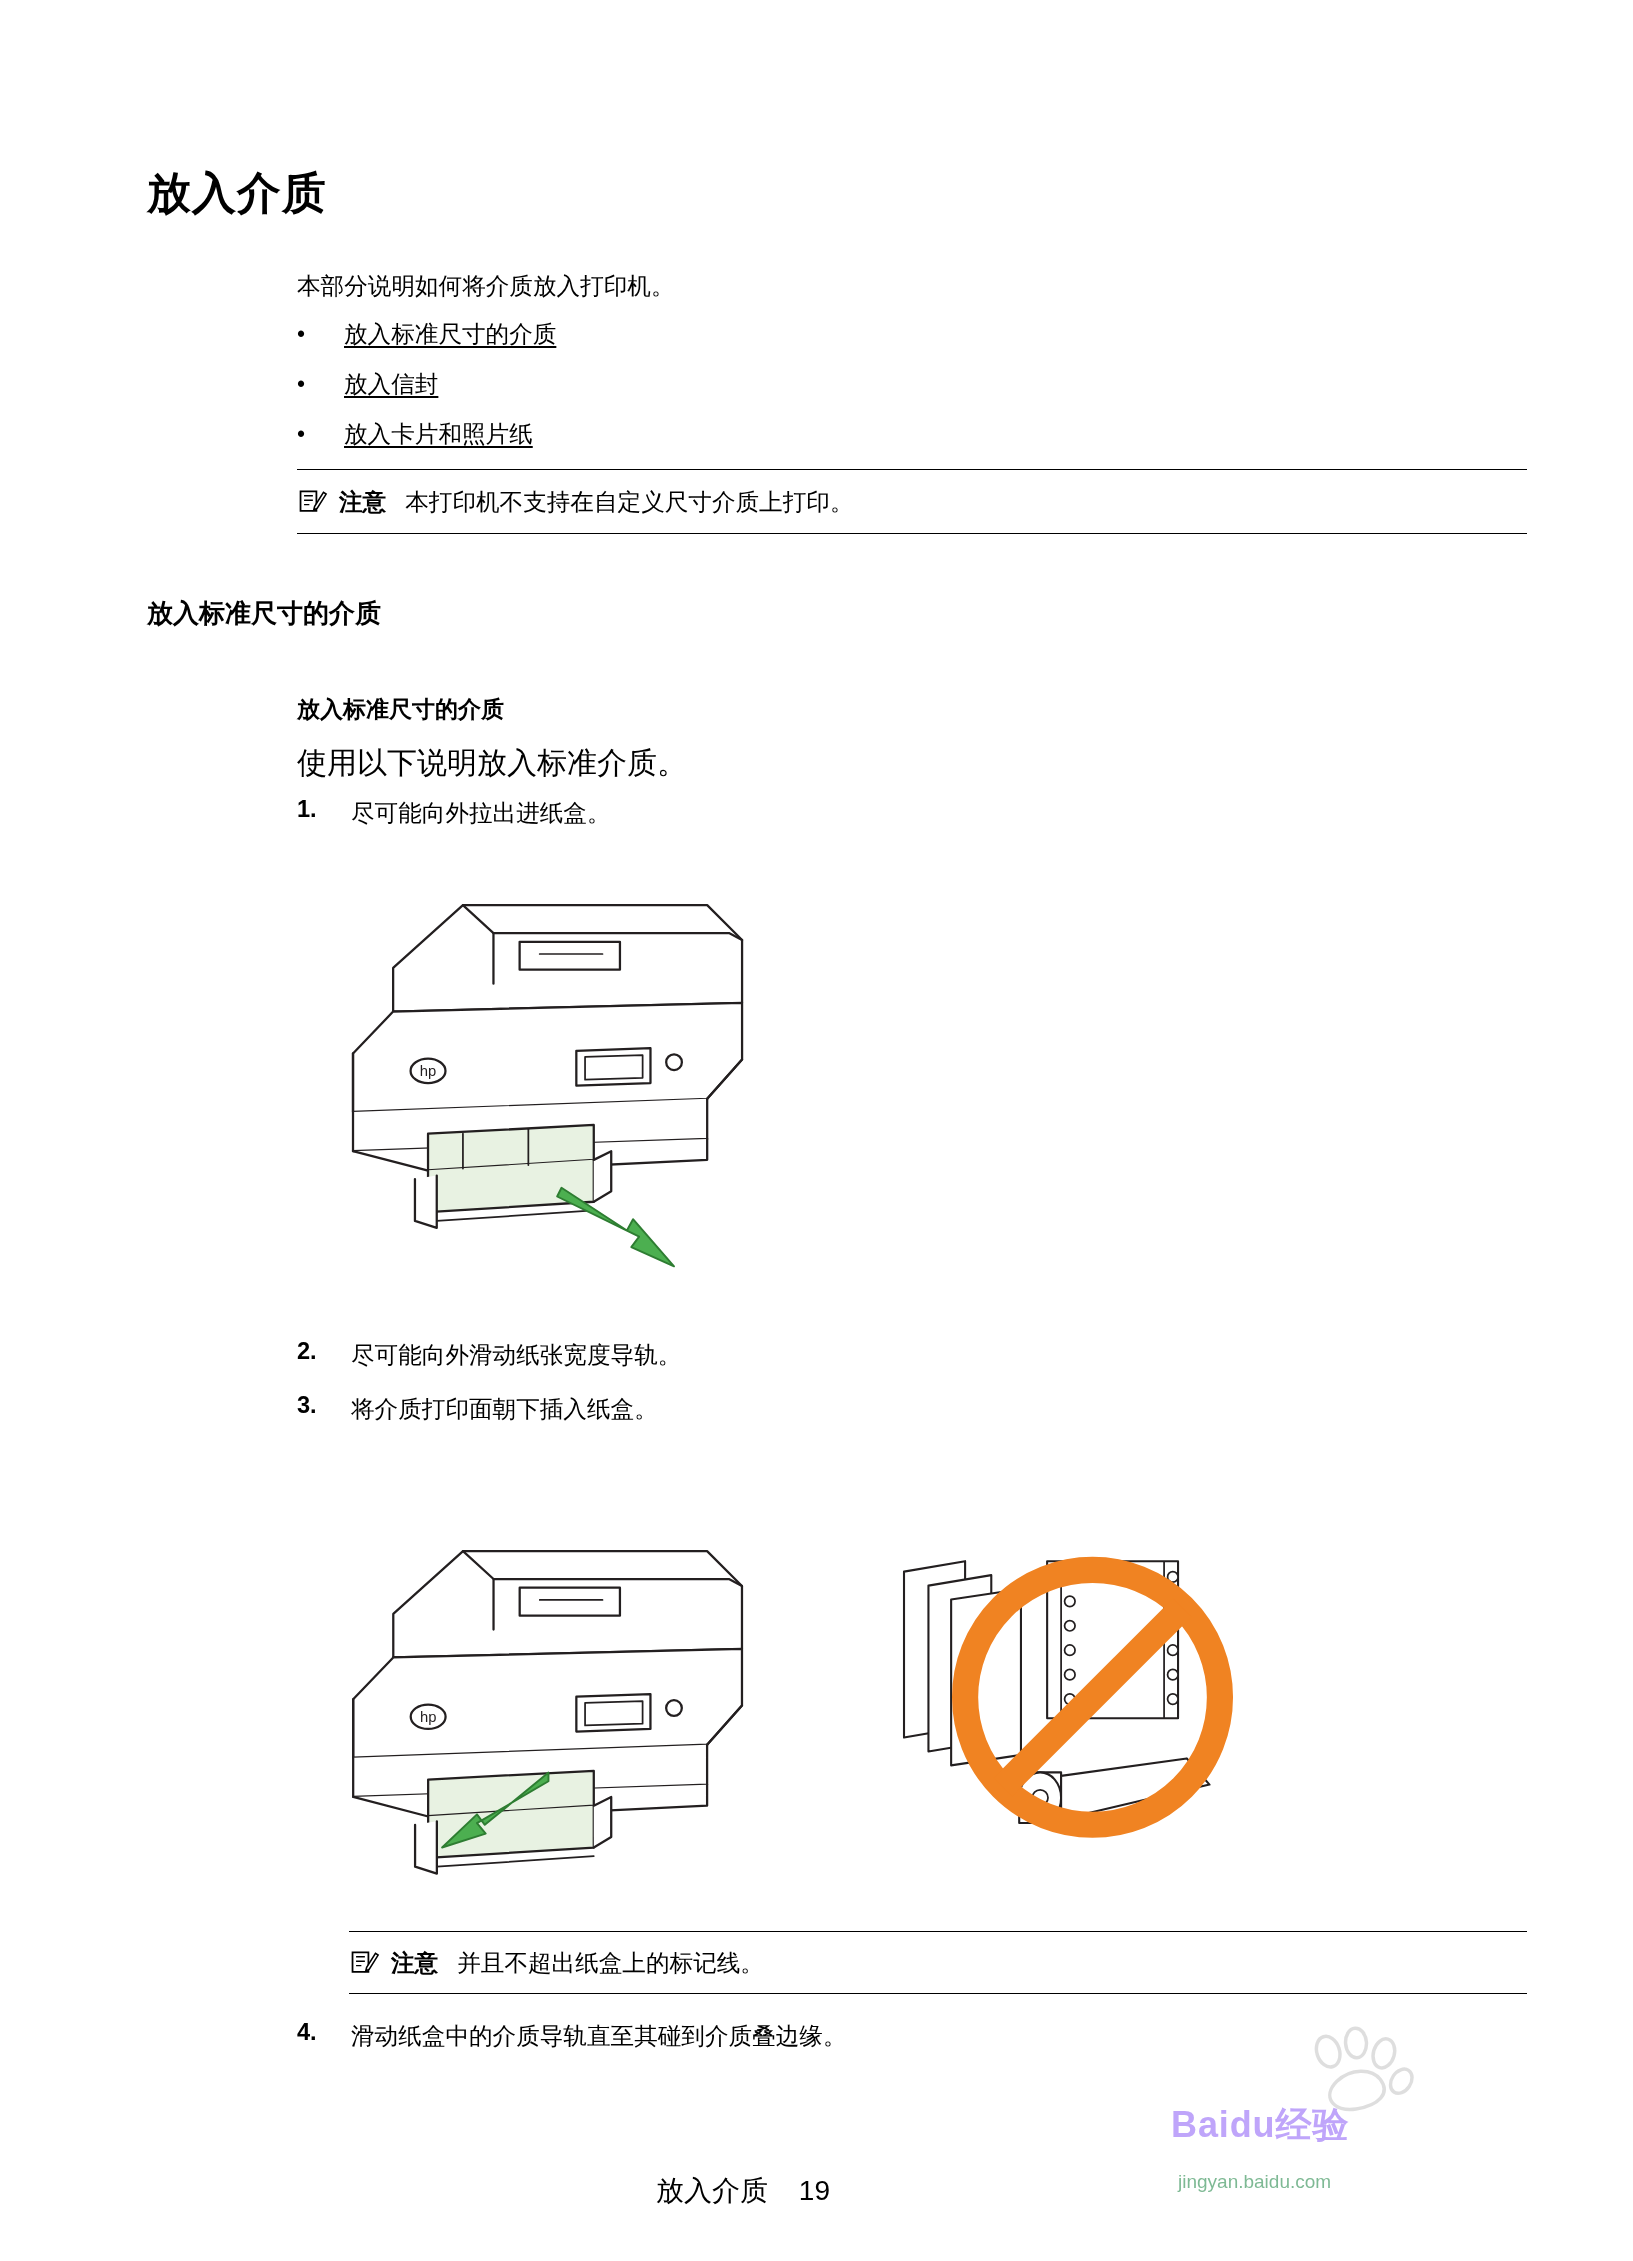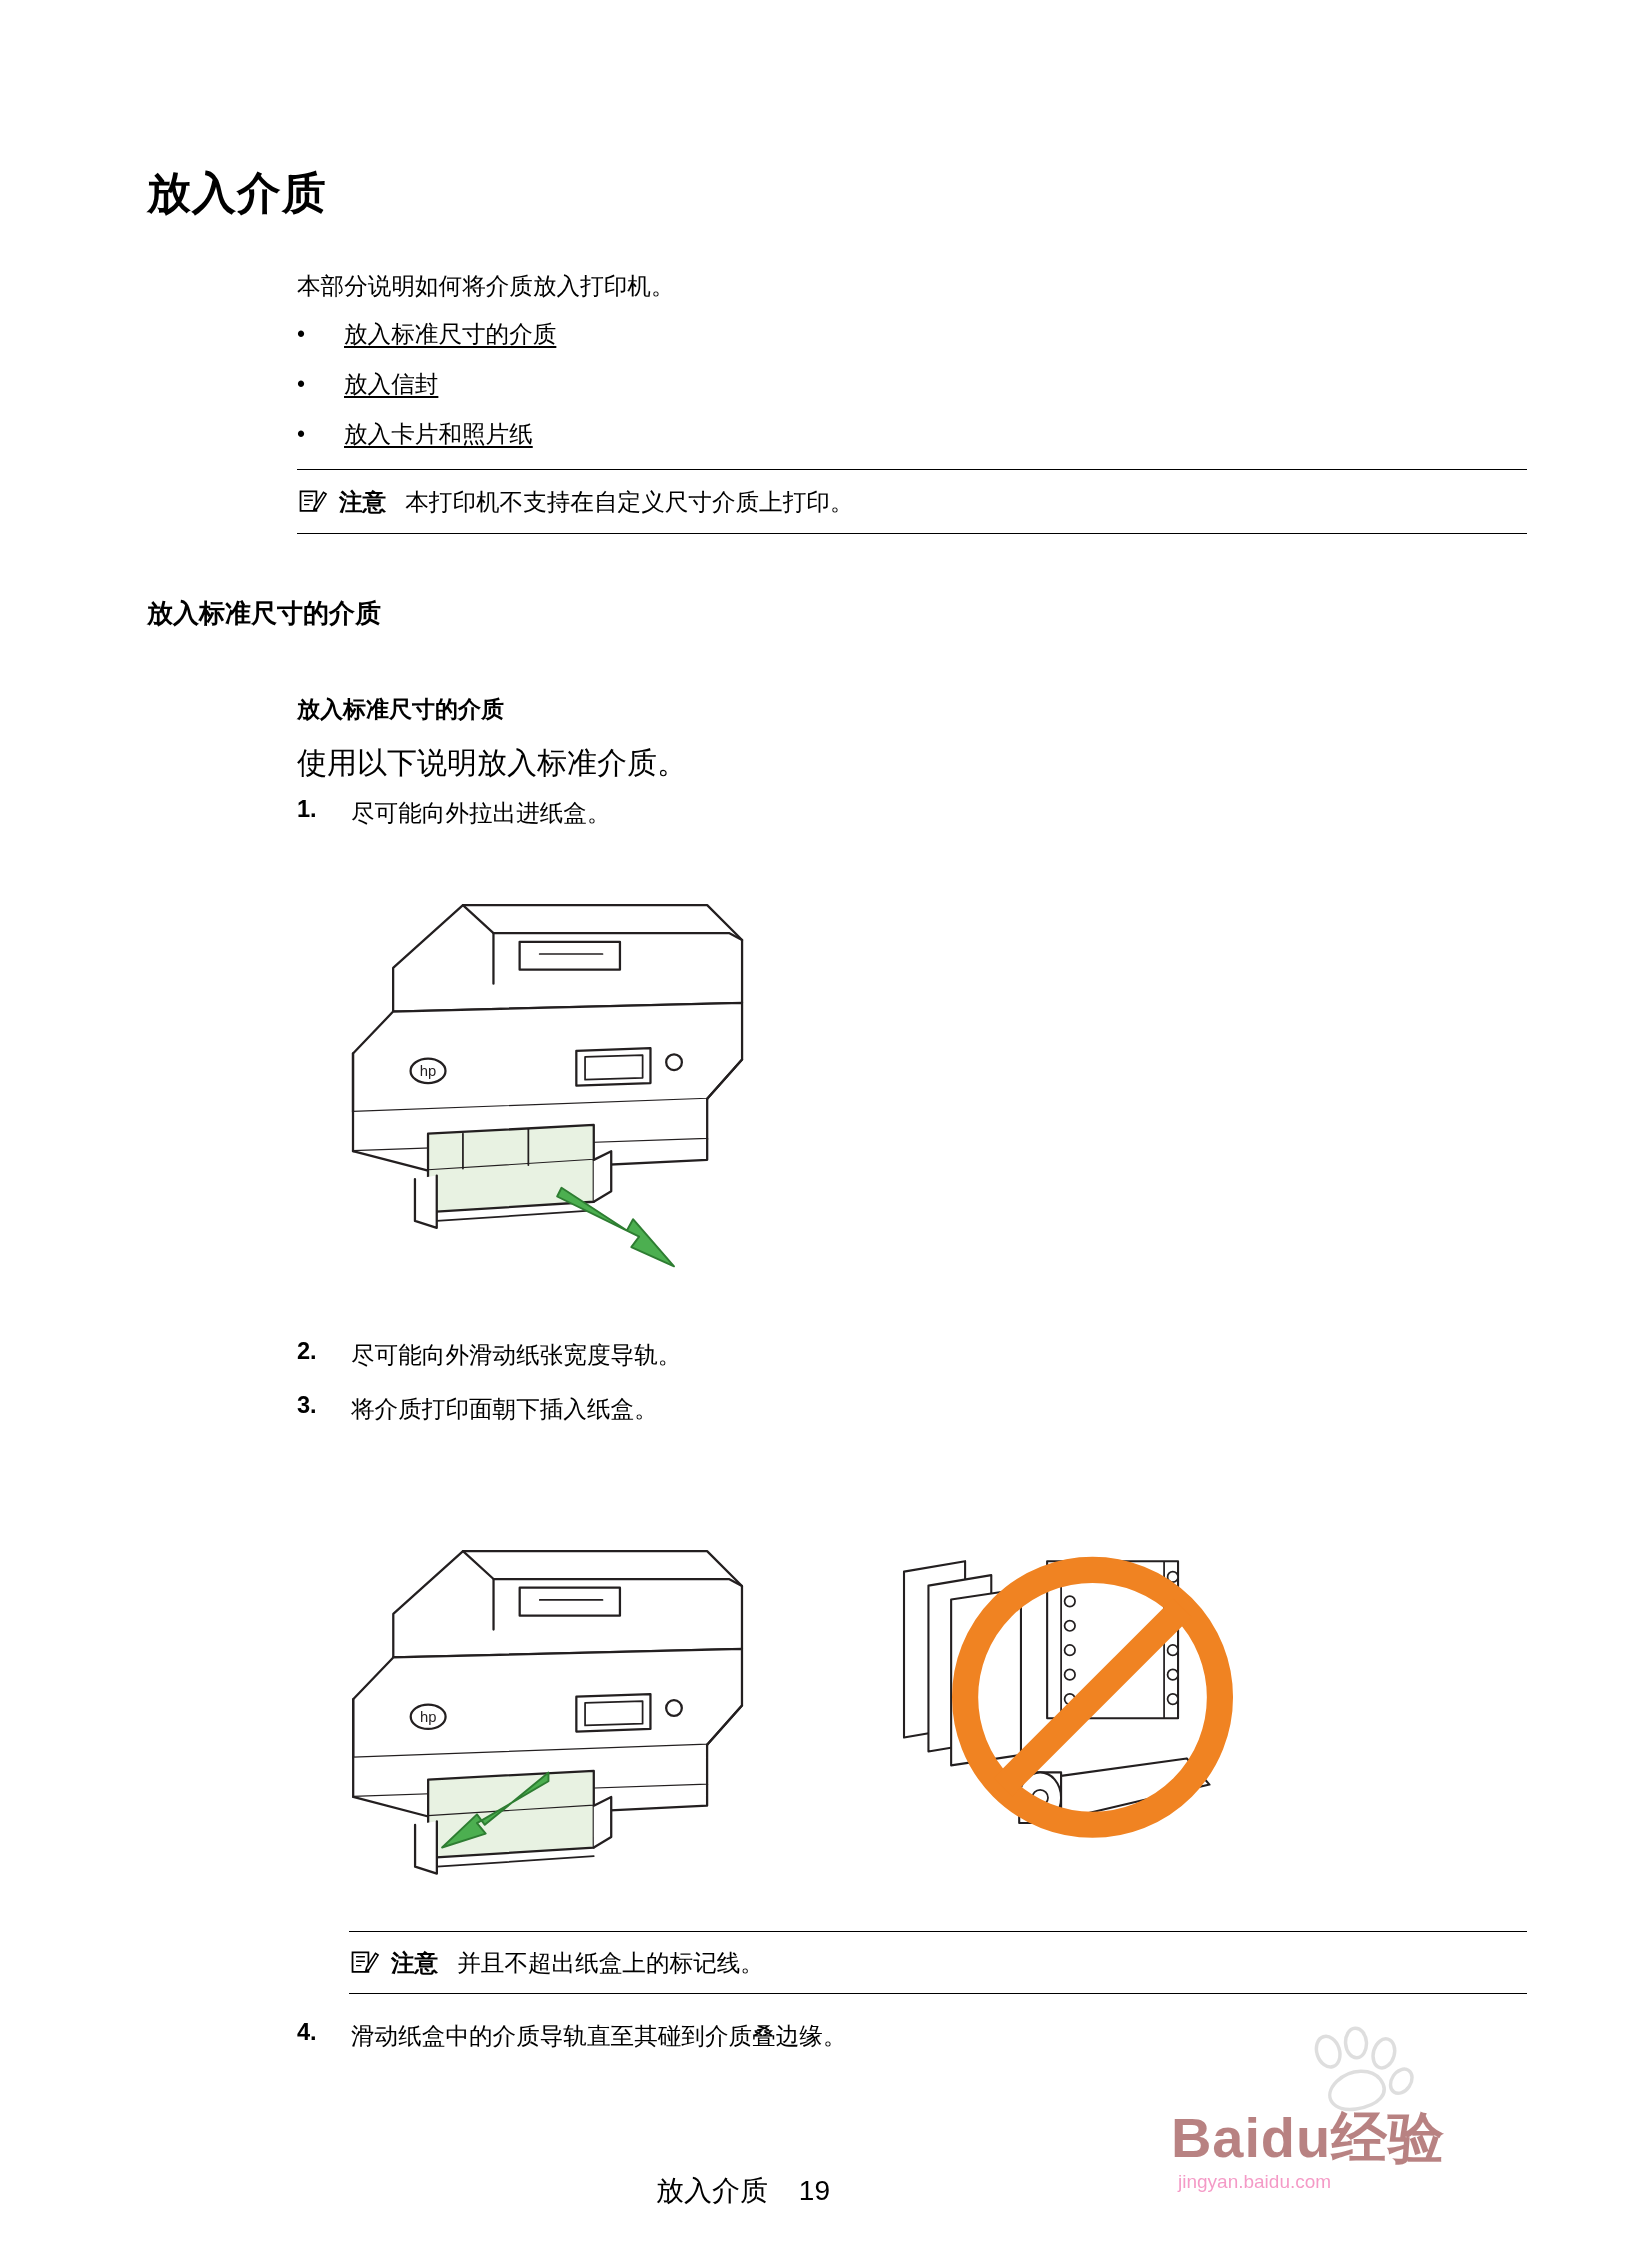--- a/index.html
+++ b/index.html
@@ -142,31 +142,31 @@
     top: 2024px;
     width: 401px;
     height: 183px;
     pointer-events: none;
     opacity: 0.55;
   }
   .wm-text {
     position: absolute;
     left: 19px;
     top: 77px;
-    font-size: 56px;
-    font-weight: bold;
-    color: #7f1d1d;
+    font-size: 36px;
+    font-weight: bold;
+    color: #8b5cf6;
     letter-spacing: 0.9px;
   }
   .wm-sub {
     position: absolute;
     left: 26px;
     top: 147px;
     font-size: 19px;
-    color: #ec4899;
+    color: #15803d;
   }
   .wm-paw {
     position: absolute;
     left: 155px;
     top: 5.2px;
     width: 105px;
     height: 87px;
   }
 
   

